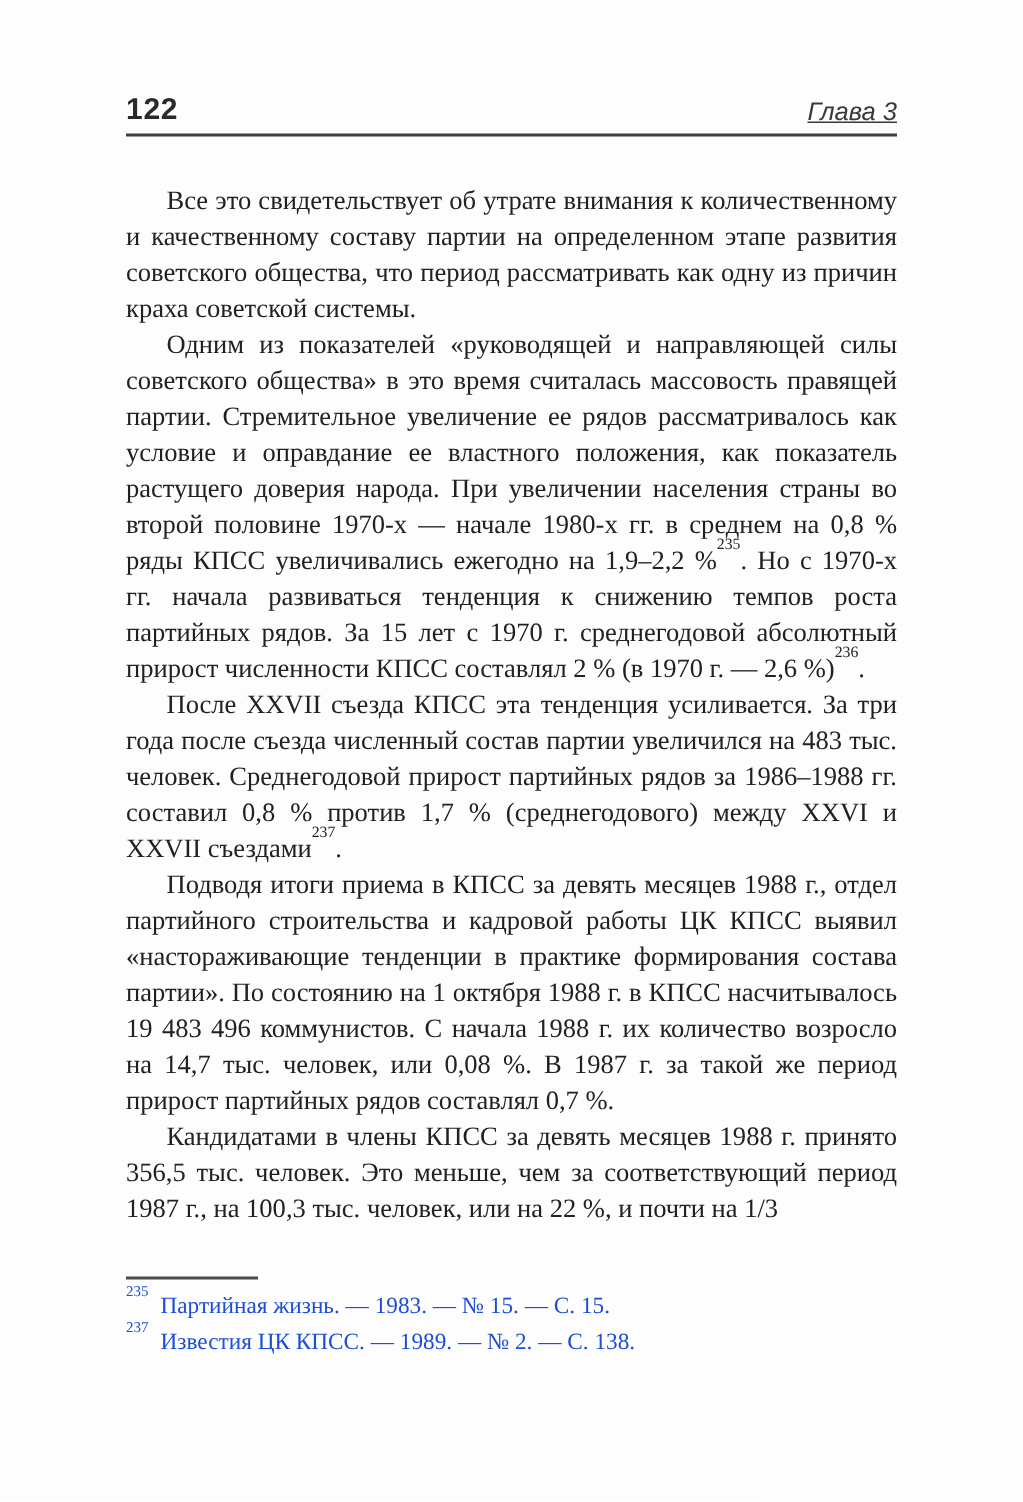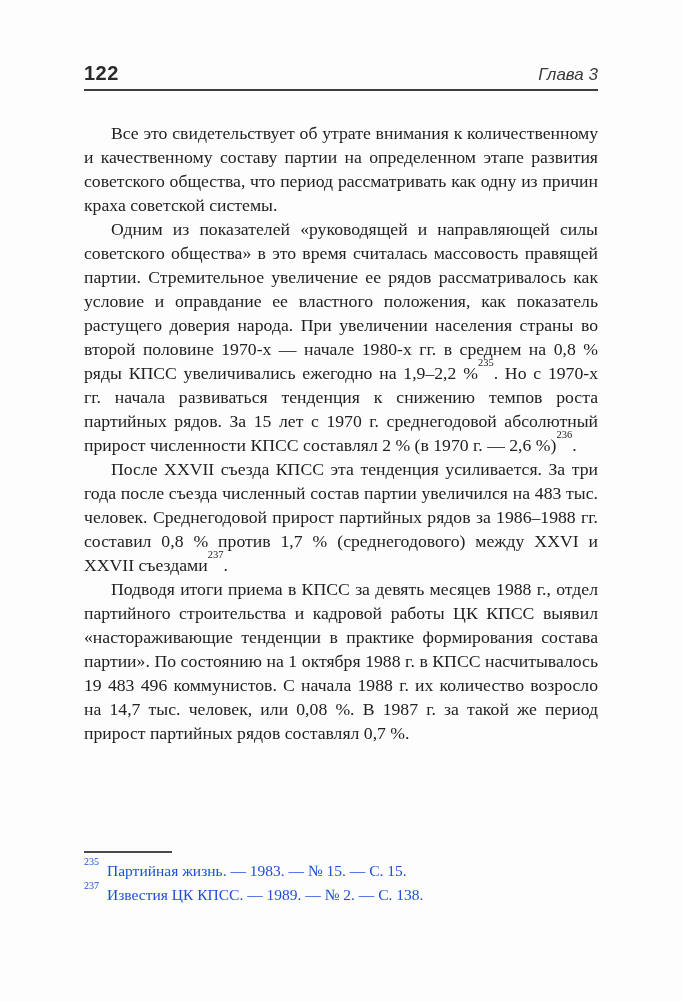--- a/index.html
+++ b/index.html
@@ -30,20 +30,21 @@
   .page-number {
     font-size: 20px;
     font-weight: bold;
     color: #2a2a2a;
     letter-spacing: 0.5px;
   }
   .running-head {
     font-size: 17px;
     font-style: italic;
     color: #3a3a3a;
+    text-decoration: underline;
   }
   
   .body-text {
     margin-top: 30px;
     height: 724px;
     overflow: hidden;
     font-size: 17.7px;
     line-height: 24px;
     text-align: justify;
     hyphens: auto;
@@ -85,20 +86,21 @@
     <div class="page-header">
       <span class="page-number">122</span>
       <span class="running-head">Глава 3</span>
     </div>
 
     <div class="body-text">
         <p class="para">Все это свидетельствует об утрате внимания к количественному и качественному составу партии на определенном этапе развития советского общества, что период рассматривать как одну из причин краха советской системы.</p>
         <p class="para">Одним из показателей «руководящей и направляющей силы советского общества» в это время считалась массовость правящей партии. Стремительное увеличение ее рядов рассматривалось как условие и оправдание ее властного положения, как показатель растущего доверия народа. При увеличении населения страны во второй половине 1970-х — начале 1980-х гг. в среднем на 0,8 % ряды КПСС увеличивались ежегодно на 1,9–2,2 %<sup class="fnref">235</sup>. Но с 1970-х гг. начала развиваться тенденция к снижению темпов роста партийных рядов. За 15 лет с 1970 г. среднегодовой абсолютный прирост численности КПСС составлял 2 % (в 1970 г. — 2,6 %)<sup class="fnref">236</sup>.</p>
         <p class="para">После XXVII съезда КПСС эта тенденция усиливается. За три года после съезда численный состав партии увеличился на 483 тыс. человек. Среднегодовой прирост партийных рядов за 1986–1988 гг. составил 0,8 % против 1,7 % (среднегодового) между XXVI и XXVII съездами<sup class="fnref">237</sup>.</p>
         <p class="para">Подводя итоги приема в КПСС за девять месяцев 1988 г., отдел партийного строительства и кадровой работы ЦК КПСС выявил «настораживающие тенденции в практике формирования состава партии». По состоянию на 1 октября 1988 г. в КПСС насчитывалось 19 483 496 коммунистов. С начала 1988 г. их количество возросло на 14,7 тыс. человек, или 0,08 %. В 1987 г. за такой же период прирост партийных рядов составлял 0,7 %.</p>
+        <p class="para">Кандидатами в члены КПСС за девять месяцев 1988 г. принято 356,5 тыс. человек. Это меньше, чем за соответствующий период 1987 г., на 100,3 тыс. человек, или на 22 %, и почти на 1/3</p>
       </div>
 
     <div class="footnotes">
       <div class="fn-rule"></div>
       <div>
           <div class="footnote"><sup class="fn-marker">235</sup><span>Партийная жизнь. — 1983. — № 15. — С. 15.</span></div>
           <div class="footnote"><sup class="fn-marker">237</sup><span>Известия ЦК КПСС. — 1989. — № 2. — С. 138.</span></div>
         </div>
     </div>
 

